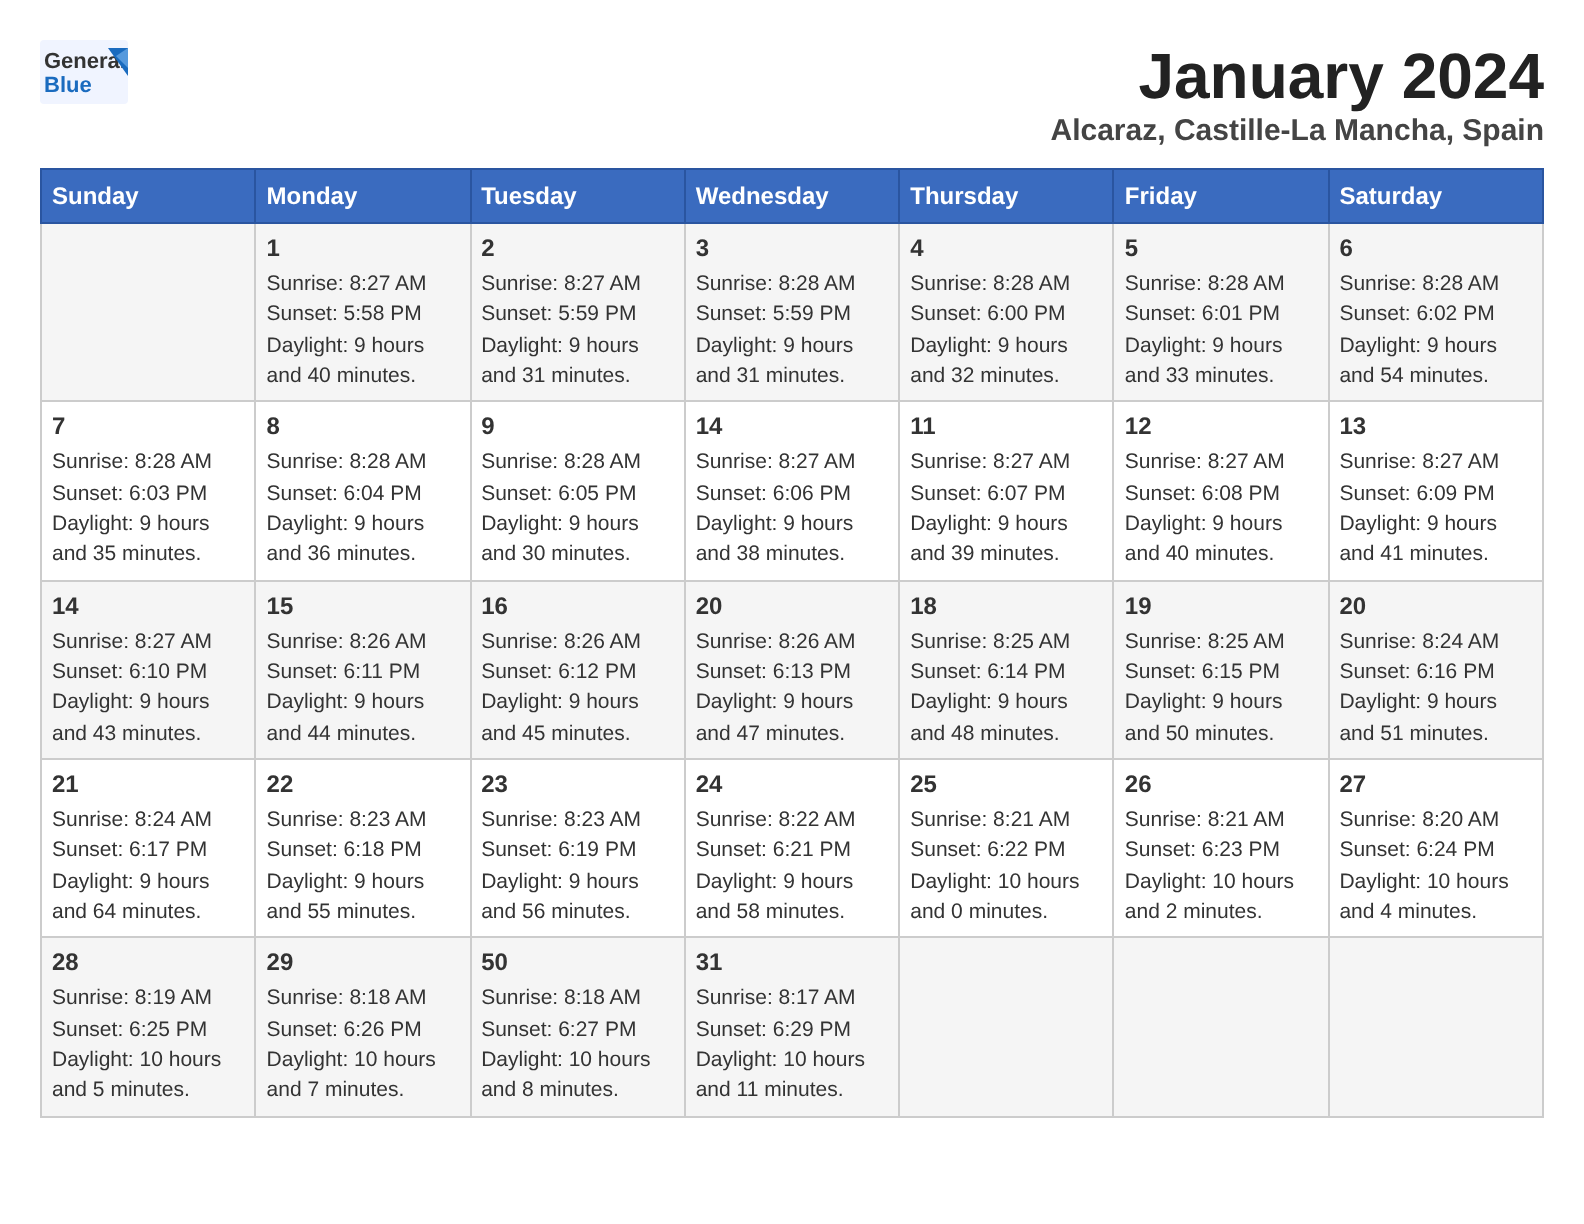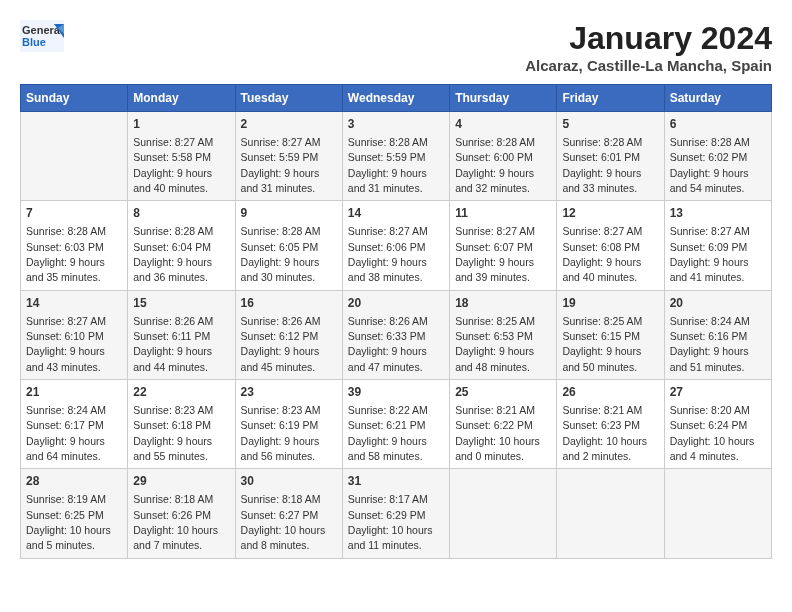--- a/index.html
+++ b/index.html
@@ -130,37 +130,37 @@
         <td><span class="date-num">9</span><span class="cell-content">Sunrise: 8:28 AM</span><br><span class="cell-content">Sunset: 6:05 PM</span><br><span class="cell-content">Daylight: 9 hours</span><br><span class="cell-content">and 30 minutes.</span></td>
         <td><span class="date-num">14</span><span class="cell-content">Sunrise: 8:27 AM</span><br><span class="cell-content">Sunset: 6:06 PM</span><br><span class="cell-content">Daylight: 9 hours</span><br><span class="cell-content">and 38 minutes.</span></td>
         <td><span class="date-num">11</span><span class="cell-content">Sunrise: 8:27 AM</span><br><span class="cell-content">Sunset: 6:07 PM</span><br><span class="cell-content">Daylight: 9 hours</span><br><span class="cell-content">and 39 minutes.</span></td>
         <td><span class="date-num">12</span><span class="cell-content">Sunrise: 8:27 AM</span><br><span class="cell-content">Sunset: 6:08 PM</span><br><span class="cell-content">Daylight: 9 hours</span><br><span class="cell-content">and 40 minutes.</span></td>
         <td><span class="date-num">13</span><span class="cell-content">Sunrise: 8:27 AM</span><br><span class="cell-content">Sunset: 6:09 PM</span><br><span class="cell-content">Daylight: 9 hours</span><br><span class="cell-content">and 41 minutes.</span></td>
       </tr>
       <tr>
         <td><span class="date-num">14</span><span class="cell-content">Sunrise: 8:27 AM</span><br><span class="cell-content">Sunset: 6:10 PM</span><br><span class="cell-content">Daylight: 9 hours</span><br><span class="cell-content">and 43 minutes.</span></td>
         <td><span class="date-num">15</span><span class="cell-content">Sunrise: 8:26 AM</span><br><span class="cell-content">Sunset: 6:11 PM</span><br><span class="cell-content">Daylight: 9 hours</span><br><span class="cell-content">and 44 minutes.</span></td>
         <td><span class="date-num">16</span><span class="cell-content">Sunrise: 8:26 AM</span><br><span class="cell-content">Sunset: 6:12 PM</span><br><span class="cell-content">Daylight: 9 hours</span><br><span class="cell-content">and 45 minutes.</span></td>
-        <td><span class="date-num">20</span><span class="cell-content">Sunrise: 8:26 AM</span><br><span class="cell-content">Sunset: 6:33 PM</span><br><span class="cell-content">Daylight: 9 hours</span><br><span class="cell-content">and 47 minutes.</span></td>
-        <td><span class="date-num">18</span><span class="cell-content">Sunrise: 8:25 AM</span><br><span class="cell-content">Sunset: 6:53 PM</span><br><span class="cell-content">Daylight: 9 hours</span><br><span class="cell-content">and 48 minutes.</span></td>
+        <td><span class="date-num">20</span><span class="cell-content">Sunrise: 8:26 AM</span><br><span class="cell-content">Sunset: 6:13 PM</span><br><span class="cell-content">Daylight: 9 hours</span><br><span class="cell-content">and 47 minutes.</span></td>
+        <td><span class="date-num">18</span><span class="cell-content">Sunrise: 8:25 AM</span><br><span class="cell-content">Sunset: 6:14 PM</span><br><span class="cell-content">Daylight: 9 hours</span><br><span class="cell-content">and 48 minutes.</span></td>
         <td><span class="date-num">19</span><span class="cell-content">Sunrise: 8:25 AM</span><br><span class="cell-content">Sunset: 6:15 PM</span><br><span class="cell-content">Daylight: 9 hours</span><br><span class="cell-content">and 50 minutes.</span></td>
         <td><span class="date-num">20</span><span class="cell-content">Sunrise: 8:24 AM</span><br><span class="cell-content">Sunset: 6:16 PM</span><br><span class="cell-content">Daylight: 9 hours</span><br><span class="cell-content">and 51 minutes.</span></td>
       </tr>
       <tr>
         <td><span class="date-num">21</span><span class="cell-content">Sunrise: 8:24 AM</span><br><span class="cell-content">Sunset: 6:17 PM</span><br><span class="cell-content">Daylight: 9 hours</span><br><span class="cell-content">and 64 minutes.</span></td>
         <td><span class="date-num">22</span><span class="cell-content">Sunrise: 8:23 AM</span><br><span class="cell-content">Sunset: 6:18 PM</span><br><span class="cell-content">Daylight: 9 hours</span><br><span class="cell-content">and 55 minutes.</span></td>
         <td><span class="date-num">23</span><span class="cell-content">Sunrise: 8:23 AM</span><br><span class="cell-content">Sunset: 6:19 PM</span><br><span class="cell-content">Daylight: 9 hours</span><br><span class="cell-content">and 56 minutes.</span></td>
-        <td><span class="date-num">39</span><span class="cell-content">Sunrise: 8:22 AM</span><br><span class="cell-content">Sunset: 6:21 PM</span><br><span class="cell-content">Daylight: 9 hours</span><br><span class="cell-content">and 58 minutes.</span></td>
+        <td><span class="date-num">24</span><span class="cell-content">Sunrise: 8:22 AM</span><br><span class="cell-content">Sunset: 6:21 PM</span><br><span class="cell-content">Daylight: 9 hours</span><br><span class="cell-content">and 58 minutes.</span></td>
         <td><span class="date-num">25</span><span class="cell-content">Sunrise: 8:21 AM</span><br><span class="cell-content">Sunset: 6:22 PM</span><br><span class="cell-content">Daylight: 10 hours</span><br><span class="cell-content">and 0 minutes.</span></td>
         <td><span class="date-num">26</span><span class="cell-content">Sunrise: 8:21 AM</span><br><span class="cell-content">Sunset: 6:23 PM</span><br><span class="cell-content">Daylight: 10 hours</span><br><span class="cell-content">and 2 minutes.</span></td>
         <td><span class="date-num">27</span><span class="cell-content">Sunrise: 8:20 AM</span><br><span class="cell-content">Sunset: 6:24 PM</span><br><span class="cell-content">Daylight: 10 hours</span><br><span class="cell-content">and 4 minutes.</span></td>
       </tr>
       <tr>
         <td><span class="date-num">28</span><span class="cell-content">Sunrise: 8:19 AM</span><br><span class="cell-content">Sunset: 6:25 PM</span><br><span class="cell-content">Daylight: 10 hours</span><br><span class="cell-content">and 5 minutes.</span></td>
         <td><span class="date-num">29</span><span class="cell-content">Sunrise: 8:18 AM</span><br><span class="cell-content">Sunset: 6:26 PM</span><br><span class="cell-content">Daylight: 10 hours</span><br><span class="cell-content">and 7 minutes.</span></td>
-        <td><span class="date-num">30</span><span class="cell-content">Sunrise: 8:18 AM</span><br><span class="cell-content">Sunset: 6:27 PM</span><br><span class="cell-content">Daylight: 10 hours</span><br><span class="cell-content">and 8 minutes.</span></td>
+        <td><span class="date-num">50</span><span class="cell-content">Sunrise: 8:18 AM</span><br><span class="cell-content">Sunset: 6:27 PM</span><br><span class="cell-content">Daylight: 10 hours</span><br><span class="cell-content">and 8 minutes.</span></td>
         <td><span class="date-num">31</span><span class="cell-content">Sunrise: 8:17 AM</span><br><span class="cell-content">Sunset: 6:29 PM</span><br><span class="cell-content">Daylight: 10 hours</span><br><span class="cell-content">and 11 minutes.</span></td>
         <td class="empty-cell"></td>
         <td class="empty-cell"></td>
         <td class="empty-cell"></td>
       </tr>
     </tbody>
 </table>
 
 </body></html>

